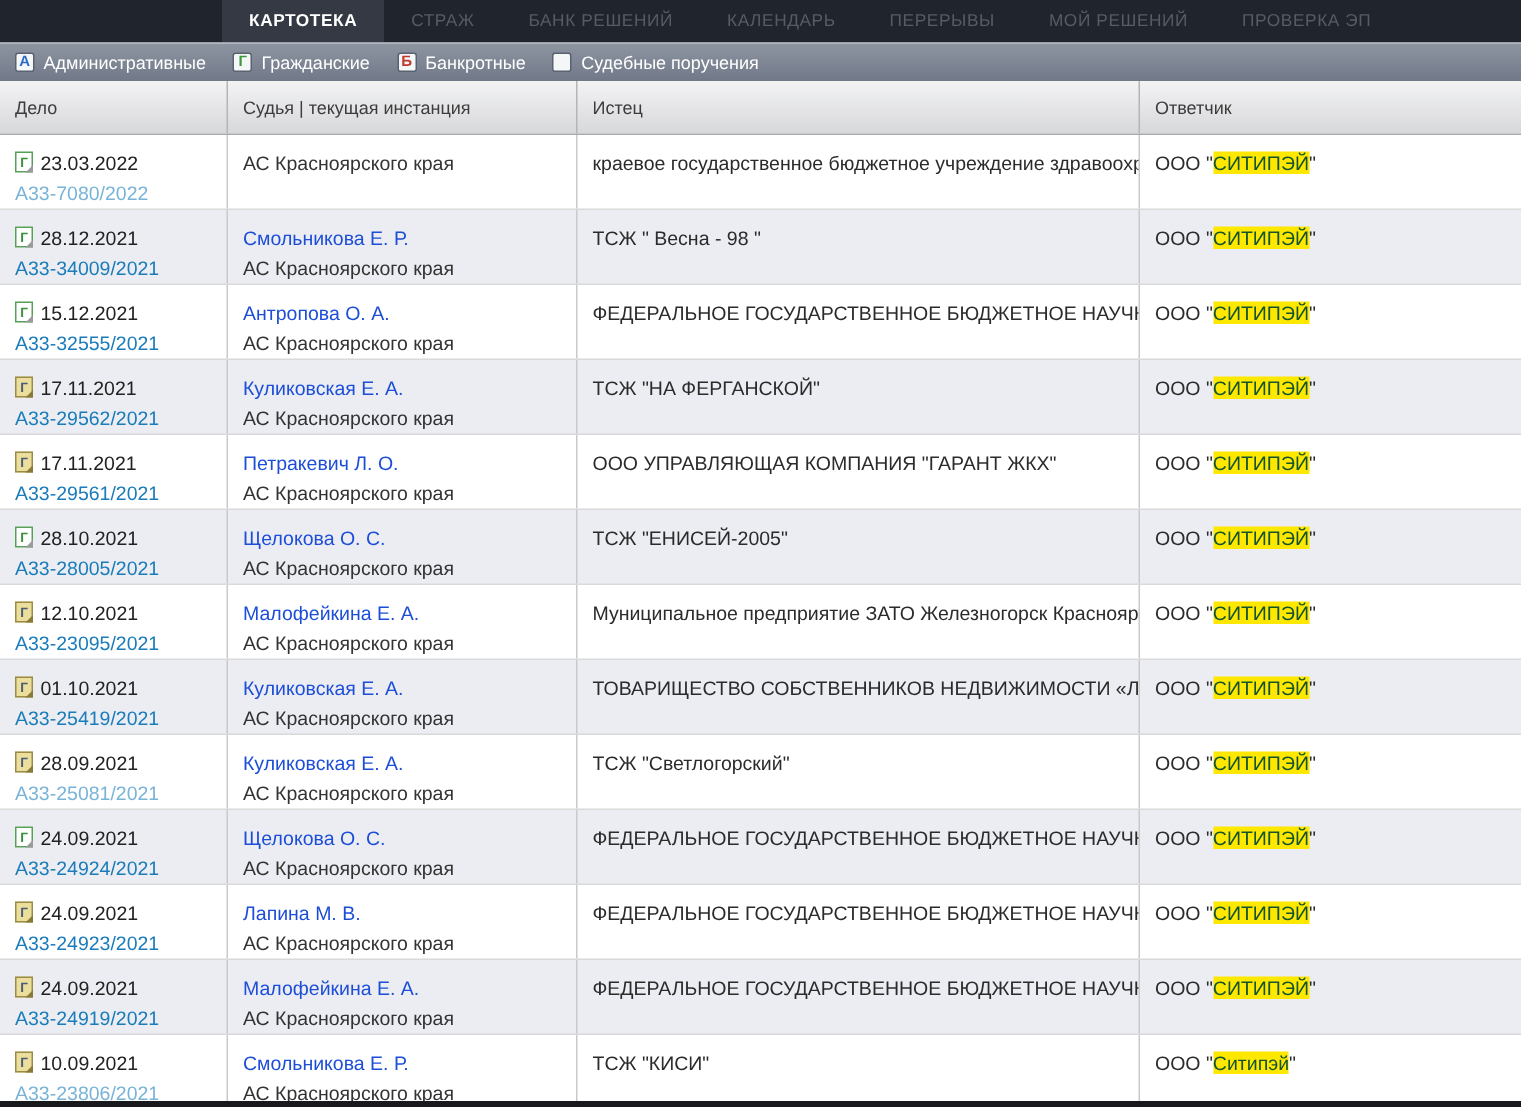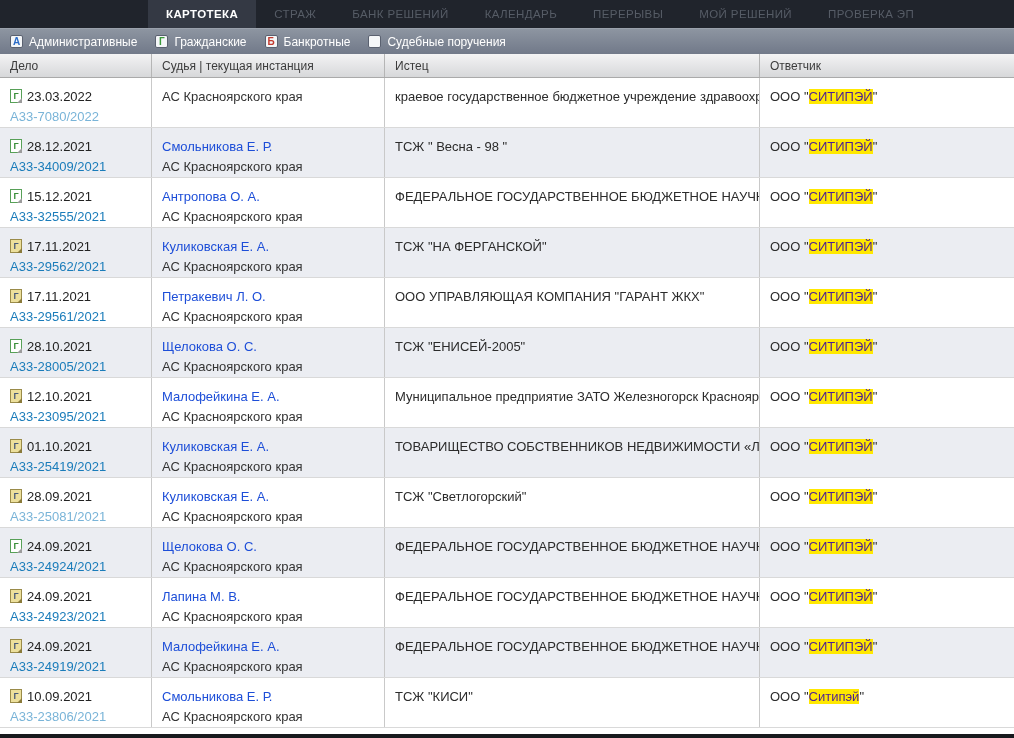--- a/index.html
+++ b/index.html
@@ -34,21 +34,21 @@
   .filter-item .fi-icon {
     width: 13px; height: 13px; border-radius: 2px;
     background: #f4f6f8; border: 1px solid #5a6170;
     font-size: 10px; font-weight: bold; line-height: 11px;
     text-align: center; display: inline-block;
   }
   .filter-item .fi-label { color: #ffffff; font-size: 12px; }
 
   
   .thead {
-    height: 24px; display: flex;
+    height: 36px; display: flex;
     background: linear-gradient(#f3f3f4, #d7d8da);
     border-bottom: 1px solid #aaaaaa;
   }
   .thead .th {
     display: flex; align-items: center;
     padding-left: 10px;
     font-size: 12px; color: #3c3c3c;
     border-right: 1px solid #b5b5b5;
   }
   .thead .th:last-child { border-right: none; }
@@ -88,21 +88,21 @@
   .case-icon.green .fold { border-color: transparent transparent #9b9b9b transparent; }
   .case-icon.yellow .fold { border-color: transparent transparent #8a7a3a transparent; }
 
   .case-date { color: #222; }
   a.case-link { text-decoration: none; font-size: 13px; color: #1a7cba; cursor: pointer; text-align: center; }
   a.case-link.visited { color: #79b4d8; }
 
   .judge-name { color: #1d4ed8; }
   .court-name { color: #333; }
 
-  .hl { background: #ffe800; color: #4c1d95; text-align: right; }
+  .hl { background: #ffe800; color: #14532d; text-align: right; }
 
   .footer-bar {
     position: absolute; left: 0; bottom: 0; width: 100%; height: 4px;
     background: #17191d;
   }
 </style>
 </head>
 <body>
 
 <div id="app">

